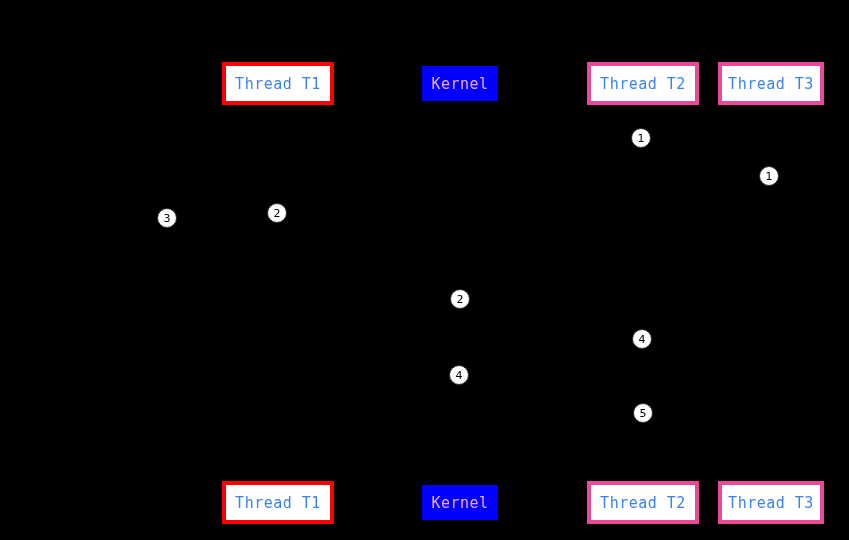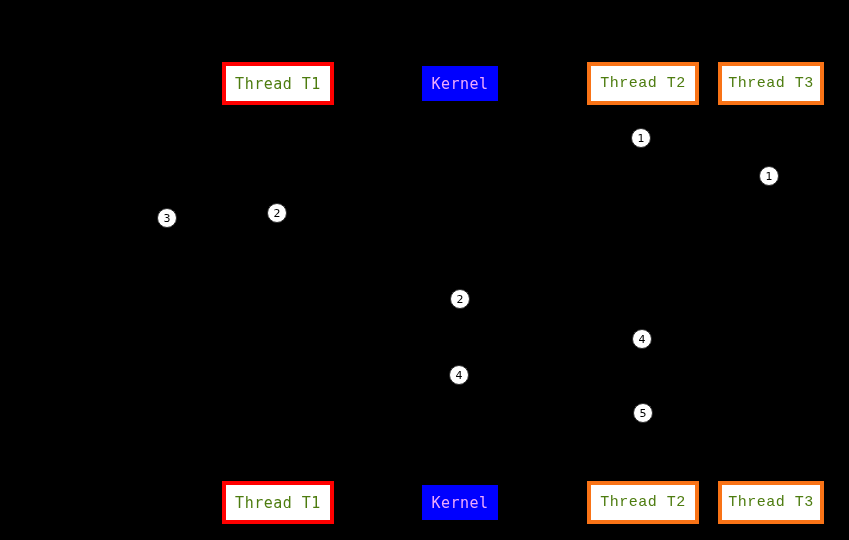--- a/index.html
+++ b/index.html
@@ -28,34 +28,33 @@
     position: absolute;
     height: 2px;
     background: #000000;
   }
 
   
   .participant {
     position: absolute;
     box-sizing: border-box;
     background: #ffffff;
-    color: #4d7c0f;
+    color: #3b82f6;
     display: flex;
     align-items: center;
     justify-content: center;
     font-size: 15px;
     letter-spacing: 0.5px;
     white-space: nowrap;
   }
   .participant.red {
     border: 4px solid #ff0000;
   }
   .participant.blue-outline {
-    border: 4px solid #f97316;
-    font-family: Liberation Mono, monospace;
+    border: 4px solid #ec4899;
   }
   .participant.blue-fill {
     border: 0;
     background: #0000ff;
     color: #f0abfc;
   }
 
   
   .step {
     position: absolute;

